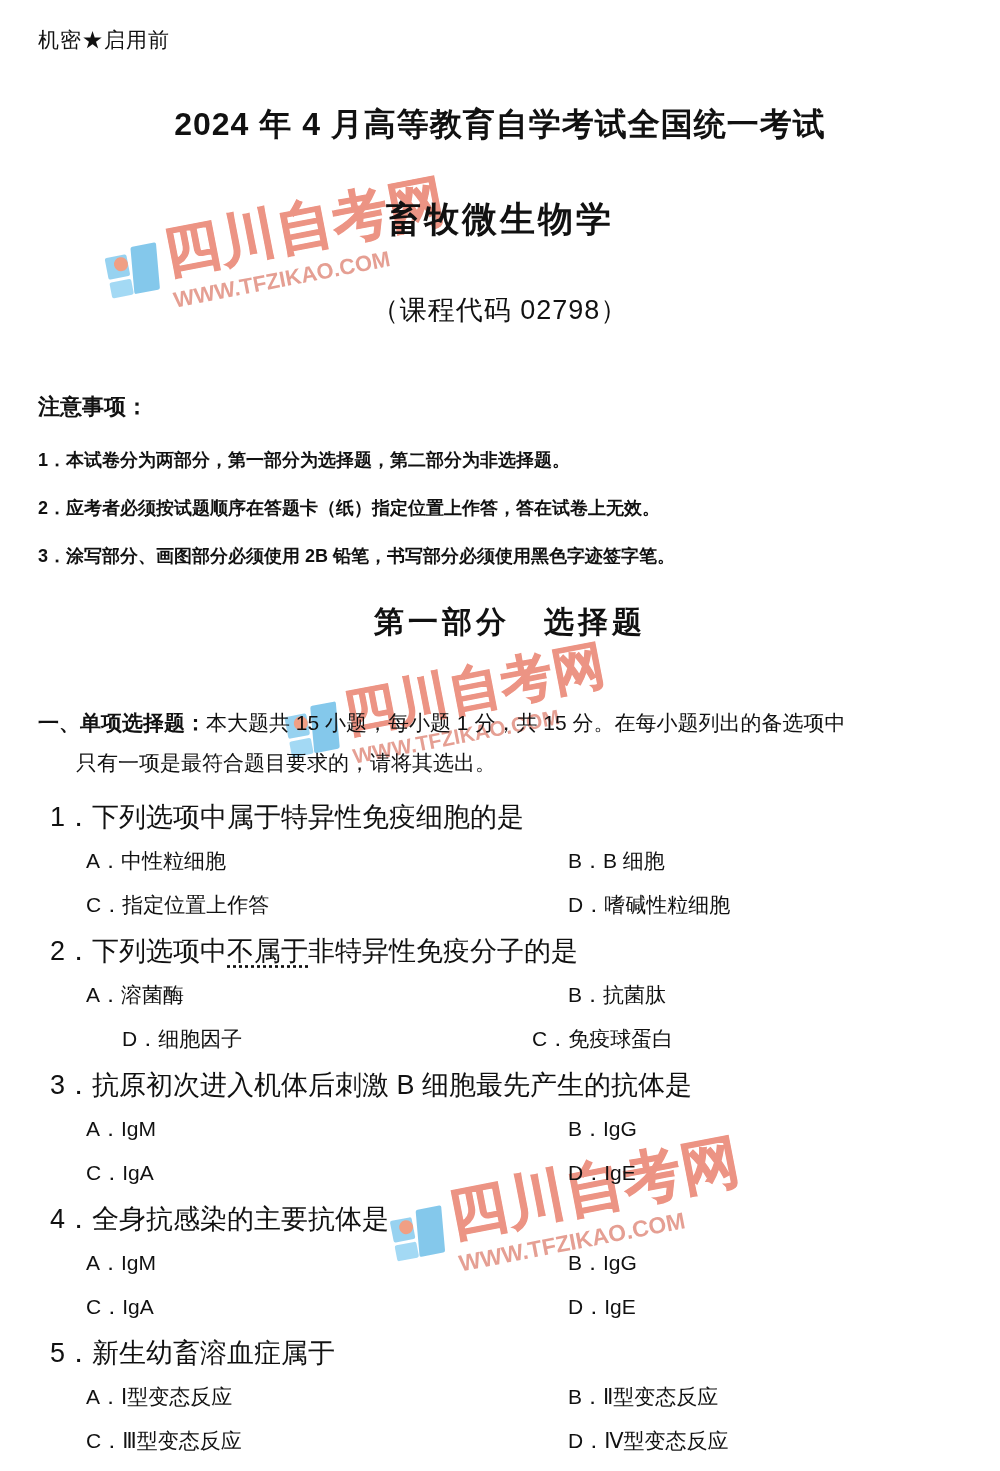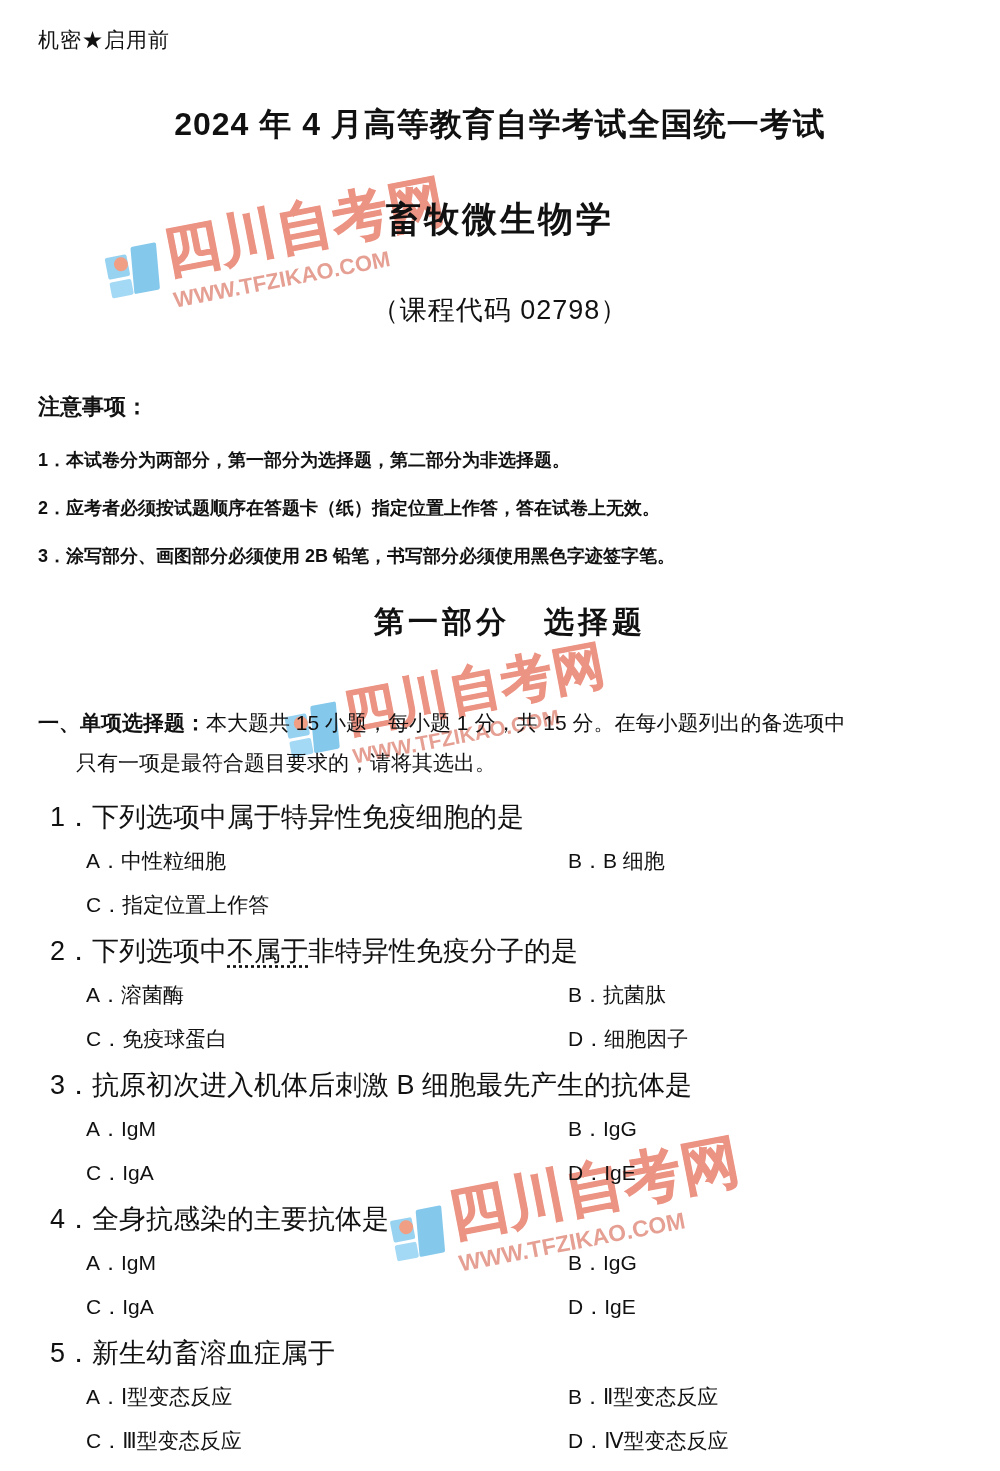--- a/index.html
+++ b/index.html
@@ -271,32 +271,33 @@
     <div class="questions">
 
       <div class="q">
         <div class="q-stem">
           <span>1．</span><span>下列选项中属于特异性免疫细胞的是</span>
         </div>
         <div class="opts">
           <div class="opt">A．中性粒细胞</div>
           <div class="opt col2">B．B 细胞</div>
           <div class="opt">C．指定位置上作答</div>
+          <div class="opt col2">D．嗜碱性粒细胞</div>
         </div>
       </div>
 
       <div class="q">
         <div class="q-stem">
           <span>2．</span><span>下列选项中</span><span class="dotted">不属于</span><span>非特异性免疫分子的是</span>
         </div>
         <div class="opts">
           <div class="opt">A．溶菌酶</div>
           <div class="opt col2">B．抗菌肽</div>
+          <div class="opt col2">D．细胞因子</div>
           <div class="opt">C．免疫球蛋白</div>
-          <div class="opt col2">D．细胞因子</div>
         </div>
       </div>
 
       <div class="q">
         <div class="q-stem">
           <span>3．</span><span>抗原初次进入机体后刺激 B 细胞最先产生的抗体是</span>
         </div>
         <div class="opts">
           <div class="opt">A．IgM</div>
           <div class="opt col2">B．IgG</div>

